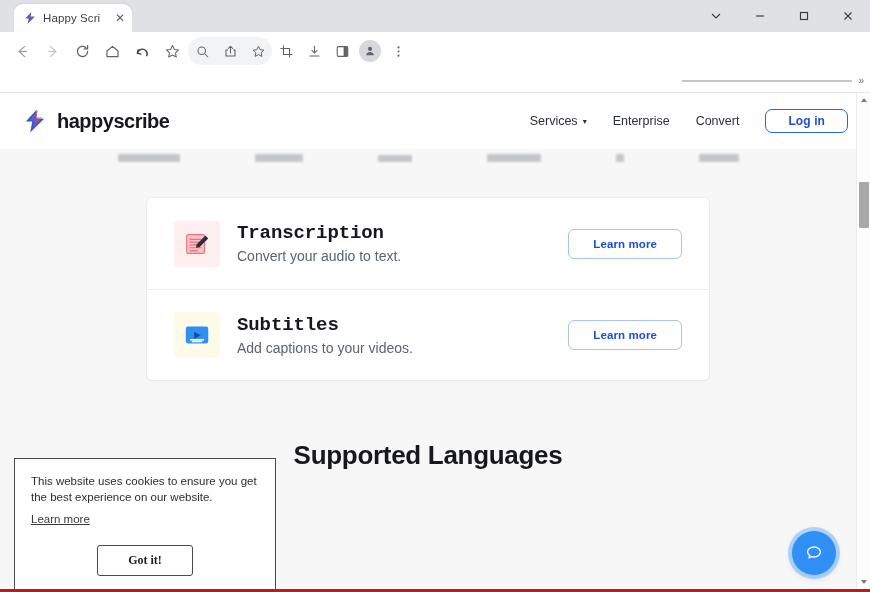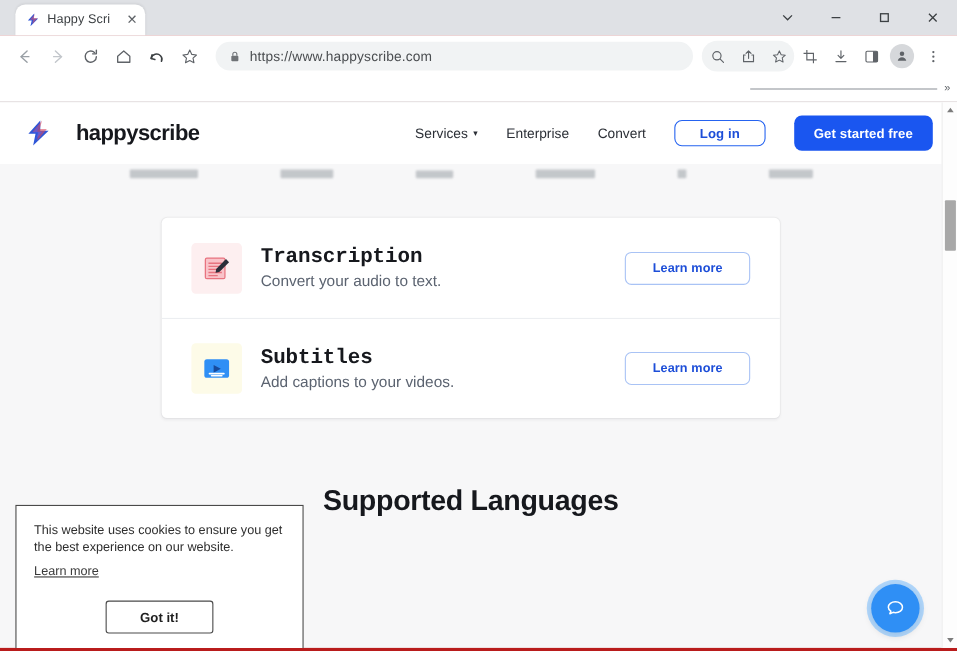--- a/index.html
+++ b/index.html
@@ -78,21 +78,21 @@
   .viewport {
     position:relative; height:497px; background:#f7f7f8;
     border-top:1px solid #e6e6e8; overflow:hidden;
   }
 
   
   .site-header {
     height:56px; background:#fff; display:flex; align-items:center;
     padding:0 22px; position:relative; z-index:4;
   }
-  .brand { display:flex; align-items:center; gap:21px; }
+  .brand { display:flex; align-items:center; gap:9px; }
   .brand-name {
     font-size:20px; font-weight:bold; color:#16181d; letter-spacing:-.5px;
   }
   .nav { margin-left:auto; display:flex; align-items:center; gap:26px; }
   .nav-link {
     font-size:12.5px; color:#2b2f36; display:flex; align-items:center; gap:5px;
     white-space:nowrap;
   }
   .caret { font-size:8px; color:#2b2f36; }
   .btn-login {
@@ -155,21 +155,21 @@
   .cookie {
     position:absolute; left:14px; bottom:-4px; width:262px;
     background:#fff; border:1px solid #4a4a4a; padding:14px 16px 16px;
     z-index:9;
   }
   .cookie-text { font-size:11.5px; color:#2d2d2d; line-height:1.45; }
   .cookie-link {
     display:inline-block; margin-top:7px; font-size:11.5px; color:#3a3a3a;
     text-decoration:underline;
   }
-  .cookie-btn-row { display:flex; justify-content:center; margin-top:18px; }
+  .cookie-btn-row { display:flex; justify-content:center; margin-top:18px;font-family:Liberation Serif, serif; }
   .btn-gotit {
     border:1px solid #4a4a4a; background:#fff; color:#1f1f1f;
     font-size:12px; font-weight:bold; border-radius:3px; padding:7px 30px;
   }
 
   
   .chat-widget {
     position:absolute; right:34px; bottom:14px; width:44px; height:44px;
     border-radius:50%; background:#2f8ff5;
     box-shadow:0 0 0 4px rgba(90,175,255,.45), 0 2px 8px rgba(0,0,0,.18);
@@ -257,27 +257,20 @@
           <path d="M4 12c1-5 7-6 10-3 2 2 2 4 1 6" stroke="#3c4043" stroke-width="1.6" fill="none" stroke-linecap="round"></path>
           <path d="M4 12l1-4M4 12l4 1" stroke="#3c4043" stroke-width="1.6" fill="none" stroke-linecap="round"></path>
         </svg>
     </div>
     <div class="tb-icon">
       <svg width="17" height="17" viewBox="0 0 20 20">
           <path d="M10 3l2.2 4.6 5 .6-3.7 3.4 1 4.9L10 14.2 5.5 16.5l1-4.9L2.8 8.2l5-.6z" stroke="#5f6368" stroke-width="1.2" fill="none" stroke-linejoin="round"></path>
         </svg>
     </div>
 
-    <div class="omnibox">
-      <svg width="11" height="11" viewBox="0 0 12 12">
-        <rect x="2.5" y="5" width="7" height="5.5" rx="1" fill="#6f7276"></rect>
-        <path d="M4 5V3.6a2 2 0 0 1 4 0V5" stroke="#6f7276" stroke-width="1.1" fill="none"></path>
-      </svg>
-      <span class="omnibox-url">https://www.happyscribe.com</span>
-    </div>
 
     <div class="tb-right">
       <div class="tb-right-group">
         <div class="tb-icon">
           <svg width="15" height="15" viewBox="0 0 20 20">
               <circle cx="9" cy="9" r="5" stroke="#5f6368" stroke-width="1.4" fill="none"></circle>
               <path d="M13 13l4 4" stroke="#5f6368" stroke-width="1.4" stroke-linecap="round"></path>
             </svg>
         </div>
         <div class="tb-icon">
@@ -345,21 +338,20 @@
         <span class="brand-name">happyscribe</span>
       </div>
       <div class="nav">
         <span class="nav-link">
           <span>Services</span>
           <span class="caret">▾</span>
         </span>
         <span class="nav-link">Enterprise</span>
         <span class="nav-link">Convert</span>
         <span class="btn-login">Log in</span>
-        <span class="btn-cta">Get started free</span>
       </div>
     </div>
 
     <div class="logo-strip">
       <span class="logo-ghost" style="width:62px"></span>
       <span class="logo-ghost" style="width:48px"></span>
       <span class="logo-ghost" style="width:34px;height:7px"></span>
       <span class="logo-ghost" style="width:54px"></span>
       <span class="logo-ghost" style="width:8px"></span>
       <span class="logo-ghost" style="width:40px"></span>

